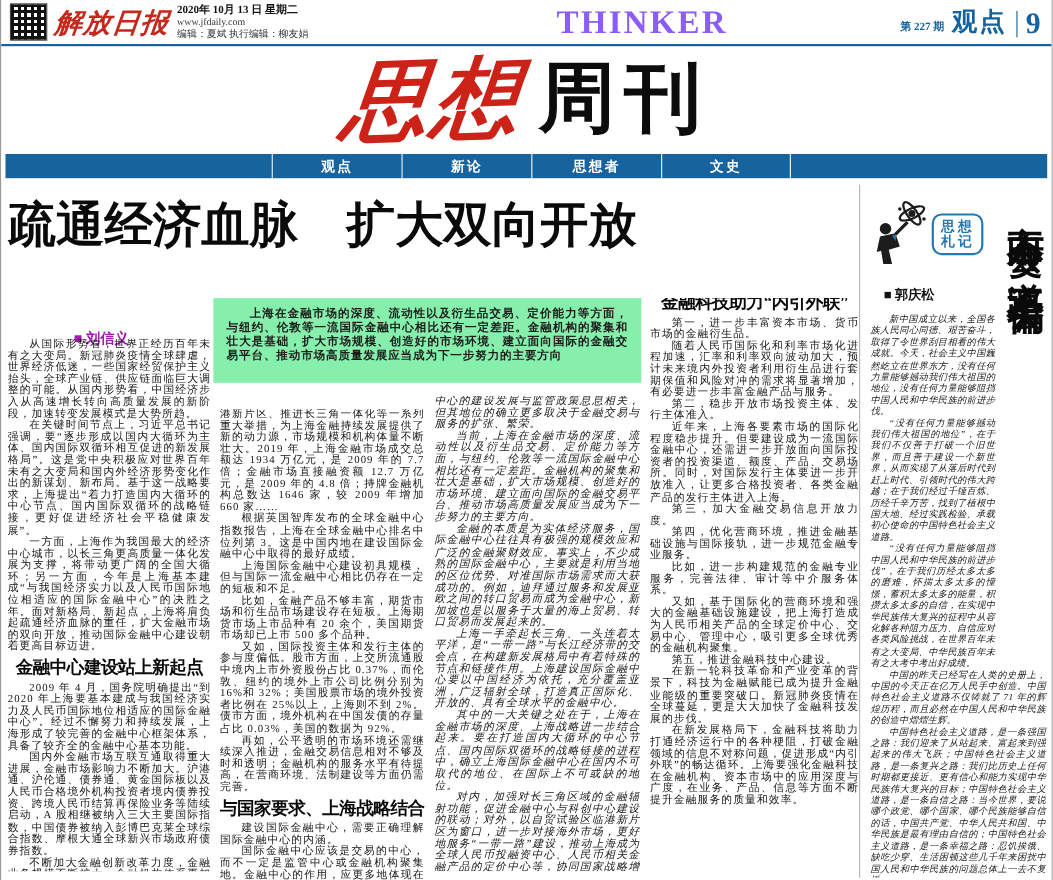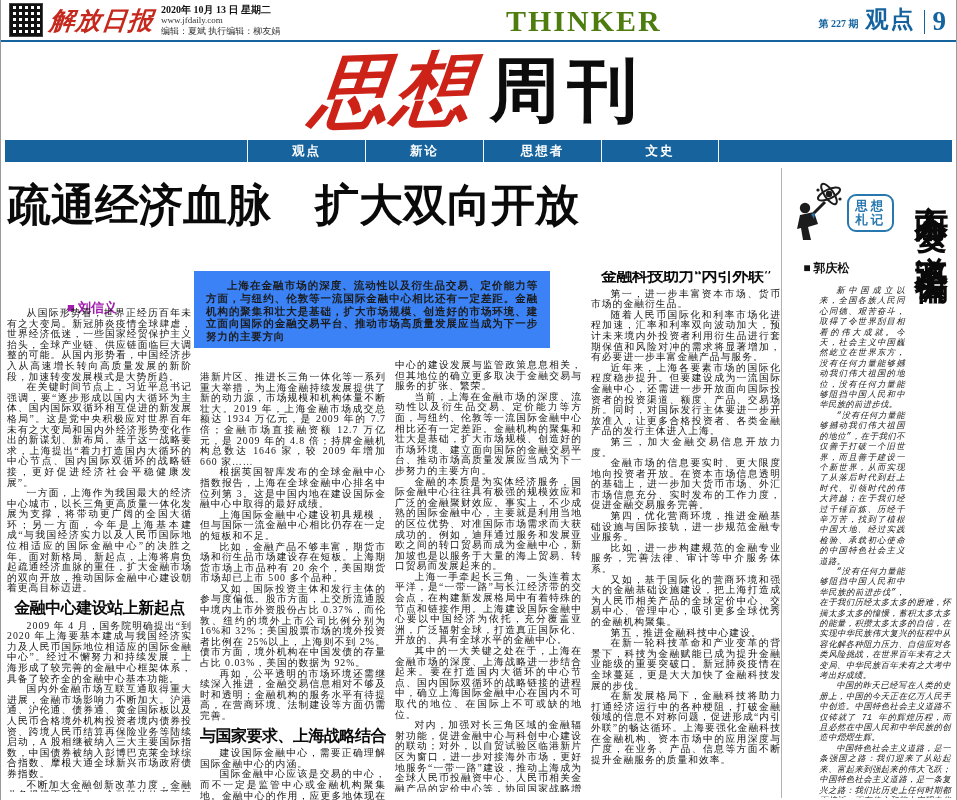--- a/index.html
+++ b/index.html
@@ -13,21 +13,21 @@
   .header { position:relative; height:40px; padding:3px 8px 0 8px; }
   .hdr-left { display:flex; align-items:center; gap:7px; }
   .qr { width:34px; height:34px; border:1px solid #444;
         background:
           repeating-linear-gradient(0deg,#111 0 3px,rgba(255,255,255,0) 3px 6px),
           repeating-linear-gradient(90deg,#111 0 3px,#fff 3px 6px); }
   .paper-logo { color:#c5281c; font-size:25px; font-weight:900; font-style:italic;
         letter-spacing:1px; transform:skewX(-6deg); white-space:nowrap; }
   .date-block { font-size:9px; color:#333; line-height:11px; }
   .date-block .d1 { font-size:10px; font-weight:bold; color:#111; }
-  .thinker { position:absolute; left:505px; top:4px; color:#4d7c0f; font-size:30px;
+  .thinker { position:absolute; left:505px; top:4px; color:#8b5cf6; font-size:30px;
         font-weight:bold; letter-spacing:2px; font-family:"Liberation Serif",serif; }
   .hdr-right { position:absolute; right:10px; top:4px; display:flex; align-items:flex-end;justify-content:space-between; }
   .issue-no { color:#14639e; font-size:10px; font-weight:bold; margin:0 7px 4px 0; }
   .sec-cn { color:#14639e; font-size:23px; font-weight:900; letter-spacing:2px; }
   .sec-div { width:1px; height:24px; background:#14639e; margin:0 8px 1px 8px; }
   .page-no { color:#14639e; font-size:27px; font-weight:900; margin-bottom:-2px; }
   .blue-rule { height:2px; background:#16639e; }
   
   .masthead { height:98px; display:flex; align-items:center; justify-content:center; gap:14px; }
   .mast-red { color:#cc2218; font-size:78px; font-weight:900; font-style:italic;
@@ -40,50 +40,50 @@
         line-height:22px; border-left:1px solid rgba(255,255,255,.95);
         font-family:"Liberation Sans",sans-serif; letter-spacing:2px; cursor:pointer; }
   .nav-item:last-child { border-right:1px solid rgba(255,255,255,.95); }
   
   .content { display:flex; padding:6px 3px 0 4px; height:636px; }
   .main-left { position:relative; width:778px; height:630px; }
   .headline { position:absolute; top:12px; left:2px; width:582px; font-size:44px; line-height:1.15;
         font-weight:900; color:#0a0a0a; font-family:"Liberation Sans","DejaVu Sans",sans-serif;
         white-space:nowrap; }
   .author { position:absolute; top:131px; left:62px; font-size:13px; font-weight:bold; color:#a21caf; }
-  .intro-box { position:absolute; top:103px; left:189px; width:356px; height:77px;
-        background:#3b82f6; padding:9px 12px 6px 12px; font-size:10.5px; line-height:12.8px;
+  .intro-box { position:absolute; top:103px; left:189px; width:389px; height:77px;
+        background:#86efac; padding:9px 12px 6px 12px; font-size:10.5px; line-height:12.8px;
         font-weight:bold; text-align:justify; letter-spacing:0.8px; color:#1c1c1c; }
   .intro-box p { text-indent:2em; }
   .col { position:absolute; overflow:hidden; font-size:9.8px; line-height:10.6px;
         letter-spacing:1px; text-align:justify; color:#141414; }
   .col .para { text-indent:2em; }
   .col .cont { text-indent:0; }
   .col1 { top:140px; left:2px;   width:185px; height:484px; }
   .col2 { top:204px; left:195px; width:186px; height:432px; }
-  .col3 { top:192px; left:390px; width:187px; height:432px; }
+  .col3 { top:192px; left:390px; width:187px; height:432px;font-style:italic; }
   .col4 { top:103px; left:586px; width:190px; height:523px; }
   .subhead { font-family:"Liberation Sans","DejaVu Sans",sans-serif; font-size:16px;
         font-weight:900; text-align:center; letter-spacing:-0.5px; white-space:nowrap;
         margin:9px 0 7px 0; color:#0a0a0a; }
   .col4 .subhead:first-child { margin-top:0; }
   
   .side { width:172px; border-left:1px solid #b2b2b2; padding:0 2px 0 9px; height:630px;
         overflow:hidden; }
   .vtitle { float:right; writing-mode:vertical-rl; text-orientation:upright;
         font-size:34px; font-weight:900; letter-spacing:3px; line-height:1.15;
         height:408px; margin:10px 0 8px 7px; color:#0a0a0a; }
   .badge-row { display:flex; align-items:center; gap:2px; margin-top:14px; overflow:hidden; }
   .badge { border:2px solid #2878b0; border-radius:9px; padding:3px 6px; color:#2878b0;
         font-weight:900; font-size:12.5px; line-height:14px; letter-spacing:3px;
         text-align:center; background:#fff; }
   .side-author { margin:16px 0 9px 12px; font-size:12px; font-weight:bold; }
   .side-paras p { font-size:8.4px; line-height:10.4px; letter-spacing:0.3px;
         text-align:justify; text-indent:2em; font-style:italic; color:#161616;
-        font-family:Liberation Mono, monospace;margin-left:28px; }
+        font-family:Liberation Serif, serif; }
 </style>
 </head>
 <body>
 
 <div class="page">
 
   <div class="header">
     <div class="hdr-left">
       <div class="qr"></div>
       <div class="paper-logo">解放日报</div>
@@ -150,23 +150,23 @@
           <p class="para">当前，上海在金融市场的深度、流动性以及衍生品交易、定价能力等方面，与纽约、伦敦等一流国际金融中心相比还有一定差距。金融机构的聚集和壮大是基础，扩大市场规模、创造好的市场环境、建立面向国际的金融交易平台、推动市场高质量发展应当成为下一步努力的主要方向。</p>
           <p class="para">金融的本质是为实体经济服务，国际金融中心往往具有极强的规模效应和广泛的金融聚财效应。事实上，不少成熟的国际金融中心，主要就是利用当地的区位优势、对准国际市场需求而大获成功的。例如，迪拜通过服务和发展亚欧之间的转口贸易而成为金融中心，新加坡也是以服务于大量的海上贸易、转口贸易而发展起来的。</p>
           <p class="para">上海一手牵起长三角、一头连着太平洋，是“一带一路”与长江经济带的交会点，在构建新发展格局中有着特殊的节点和链接作用。上海建设国际金融中心要以中国经济为依托，充分覆盖亚洲，广泛辐射全球，打造真正国际化、开放的、具有全球水平的金融中心。</p>
           <p class="para">其中的一大关键之处在于，上海在金融市场的深度、上海战略进一步结合起来。要在打造国内大循环的中心节点、国内国际双循环的战略链接的进程中，确立上海国际金融中心在国内不可取代的地位、在国际上不可或缺的地位。</p>
           <p class="para">对内，加强对长三角区域的金融辐射功能，促进金融中心与科创中心建设的联动；对外，以自贸试验区临港新片区为窗口，进一步对接海外市场，更好地服务“一带一路”建设，推动上海成为全球人民币投融资中心、人民币相关金融产品的定价中心等，协同国家战略增强上海在全球金融市场的影响力。</p>
         </div>
       <div class="col col4">
           <h3 class="subhead">金融科技助力“内引外联”</h3>
           <p class="para">第一，进一步丰富资本市场、货币市场的金融衍生品。</p>
           <p class="para">随着人民币国际化和利率市场化进程加速，汇率和利率双向波动加大，预计未来境内外投资者利用衍生品进行套期保值和风险对冲的需求将显著增加，有必要进一步丰富金融产品与服务。</p>
+          <p class="para">第二，稳步开放市场投资主体、发行主体准入。</p>
           <p class="para">近年来，上海各要素市场的国际化程度稳步提升。但要建设成为一流国际金融中心，还需进一步开放面向国际投资者的投资渠道、额度、产品、交易场所。同时，对国际发行主体要进一步开放准入，让更多合格投资者、各类金融产品的发行主体进入上海。</p>
           <p class="para">第三，加大金融交易信息开放力度。</p>
-          <p class="para">金融市场的信息要实时、更大限度地向投资者开放。在资本市场信息透明的基础上，进一步加大货币市场、外汇市场信息充分、实时发布的工作力度，促进金融交易服务完善。</p>
           <p class="para">第四，优化营商环境，推进金融基础设施与国际接轨，进一步规范金融专业服务。</p>
           <p class="para">比如，进一步构建规范的金融专业服务，完善法律、审计等中介服务体系。</p>
           <p class="para">又如，基于国际化的营商环境和强大的金融基础设施建设，把上海打造成为人民币相关产品的全球定价中心、交易中心、管理中心，吸引更多全球优秀的金融机构聚集。</p>
           <p class="para">第五，推进金融科技中心建设。</p>
           <p class="para">在新一轮科技革命和产业变革的背景下，科技为金融赋能已成为提升金融业能级的重要突破口。新冠肺炎疫情在全球蔓延，更是大大加快了金融科技发展的步伐。</p>
           <p class="para">在新发展格局下，金融科技将助力打通经济运行中的各种梗阻，打破金融领域的信息不对称问题，促进形成“内引外联”的畅达循环。上海要强化金融科技在金融机构、资本市场中的应用深度与广度，在业务、产品、信息等方面不断提升金融服务的质量和效率。</p>
         </div>
     </div>
 
     <div class="side">

